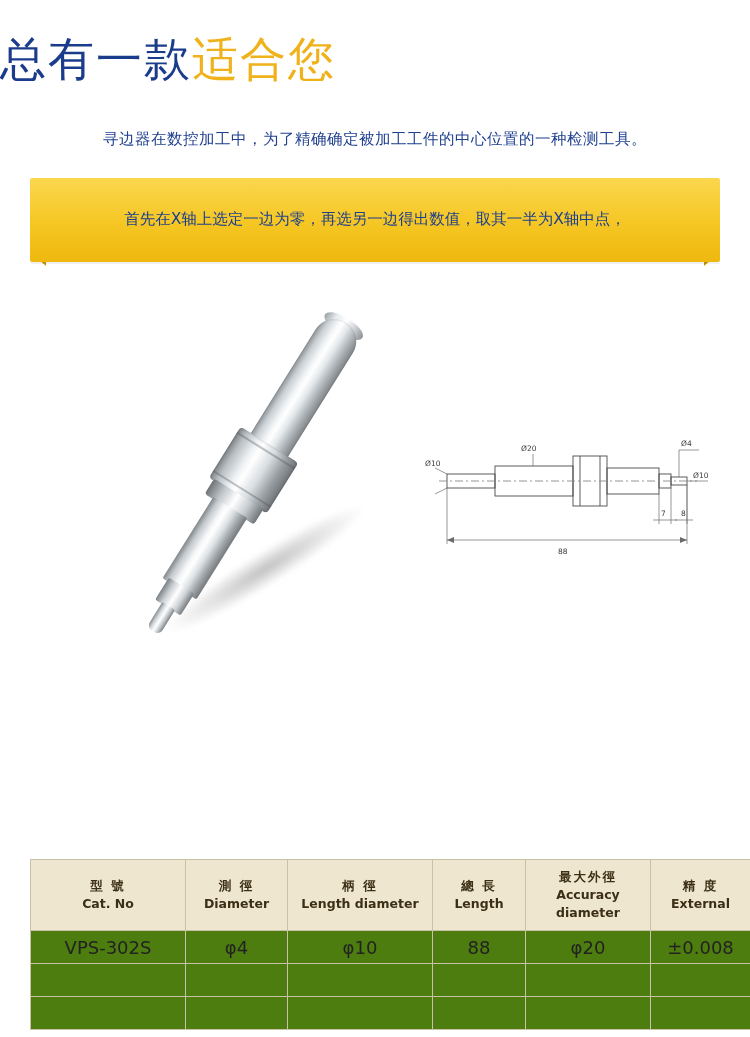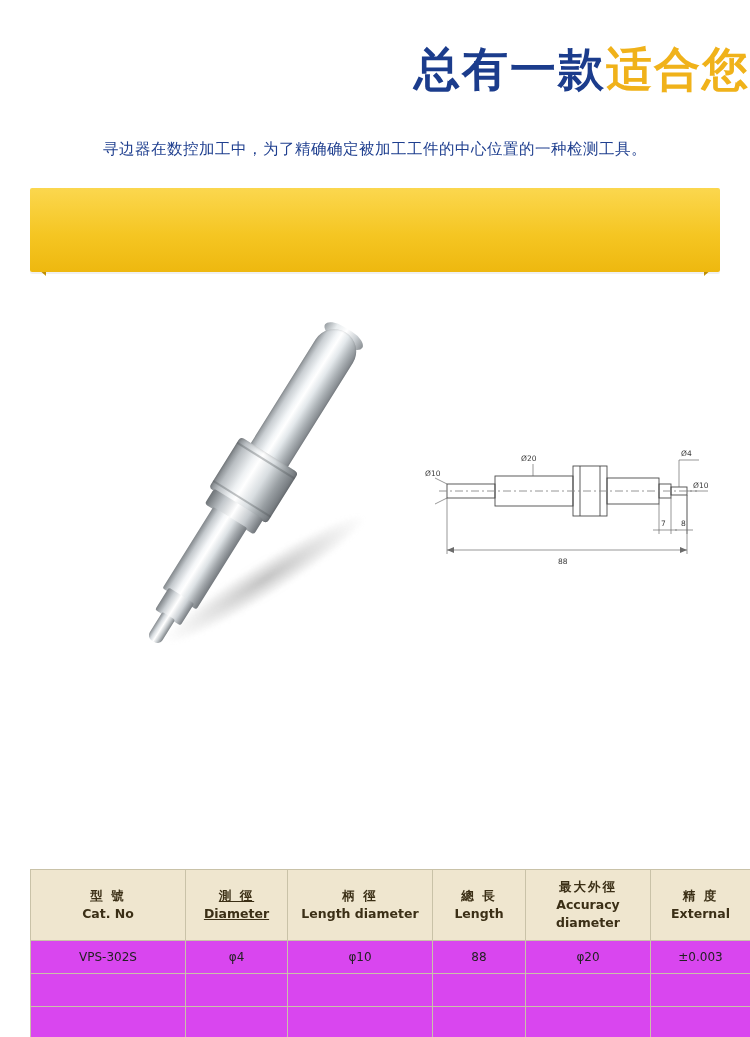--- a/index.html
+++ b/index.html
@@ -17,24 +17,24 @@
   }
 
   .page {
     width: 750px;
     height: 1037px;
     position: relative;
   }
 
   
   .headline {
-    text-align: right;
-    margin-top: 44px;
+    text-align: left;
+    margin-top: 34px;
     font-size: 46px;
-    font-weight: bold;
+    font-weight: normal;
     letter-spacing: 2px;
     line-height: 1.1;
     font-family: "DejaVu Sans", sans-serif;
   }
   .headline .seg-a { color: #1b3c8c; }
   .headline .seg-b { color: #f0b21a; }
 
   .subtitle {
     text-align: center;
     margin-top: 44px;
@@ -251,26 +251,26 @@
   table.spec thead th .cn {
     display: block;
     letter-spacing: 2px;
   }
   table.spec thead th .en {
     display: block;
     font-weight: bold;
   }
   table.spec tbody td {
     height: 30px;
-    font-size: 12px;
+    font-size: 18px;
     color: #222;
-    background: #d946ef;
+    background: #4d7c0f;
   }
   .col-1 { width: 150px; }
-  .col-2 { width: 97px; text-decoration: underline; }
+  .col-2 { width: 97px; }
   .col-3 { width: 140px; }
   .col-4 { width: 88px; }
   .col-5 { width: 120px; }
   .col-6 { width: 95px; }
 </style>
 </head>
 <body>
 
 <div class="page">
 
@@ -278,20 +278,21 @@
     <span class="seg-a">总有一款</span><span class="seg-b">适合您</span>
   </div>
 
   <div class="subtitle">寻边器在数控加工中，为了精确确定被加工工件的中心位置的一种检测工具。</div>
 
   <div class="banner-wrap">
     <div class="ribbon-left"></div>
     <div class="ribbon-right"></div>
     <div class="banner">
       <div class="banner-text">
+        <div>首先在X轴上选定一边为零，再选另一边得出数值，取其一半为X轴中点，</div>
       </div>
     </div>
   </div>
 
   <div class="product-area">
 
     <div class="photo">
       <div class="photo-shadow"></div>
       <div class="tool">
         <div class="seg seg-shank-cap"></div>
@@ -393,21 +394,21 @@
           </th>
         </tr>
       </thead>
       <tbody>
         <tr>
           <td>VPS-302S</td>
           <td>φ4</td>
           <td>φ10</td>
           <td>88</td>
           <td>φ20</td>
-          <td>±0.003</td>
+          <td>±0.008</td>
         </tr>
         <tr>
           <td></td>
           <td></td>
           <td></td>
           <td></td>
           <td></td>
           <td></td>
         </tr>
         <tr>

